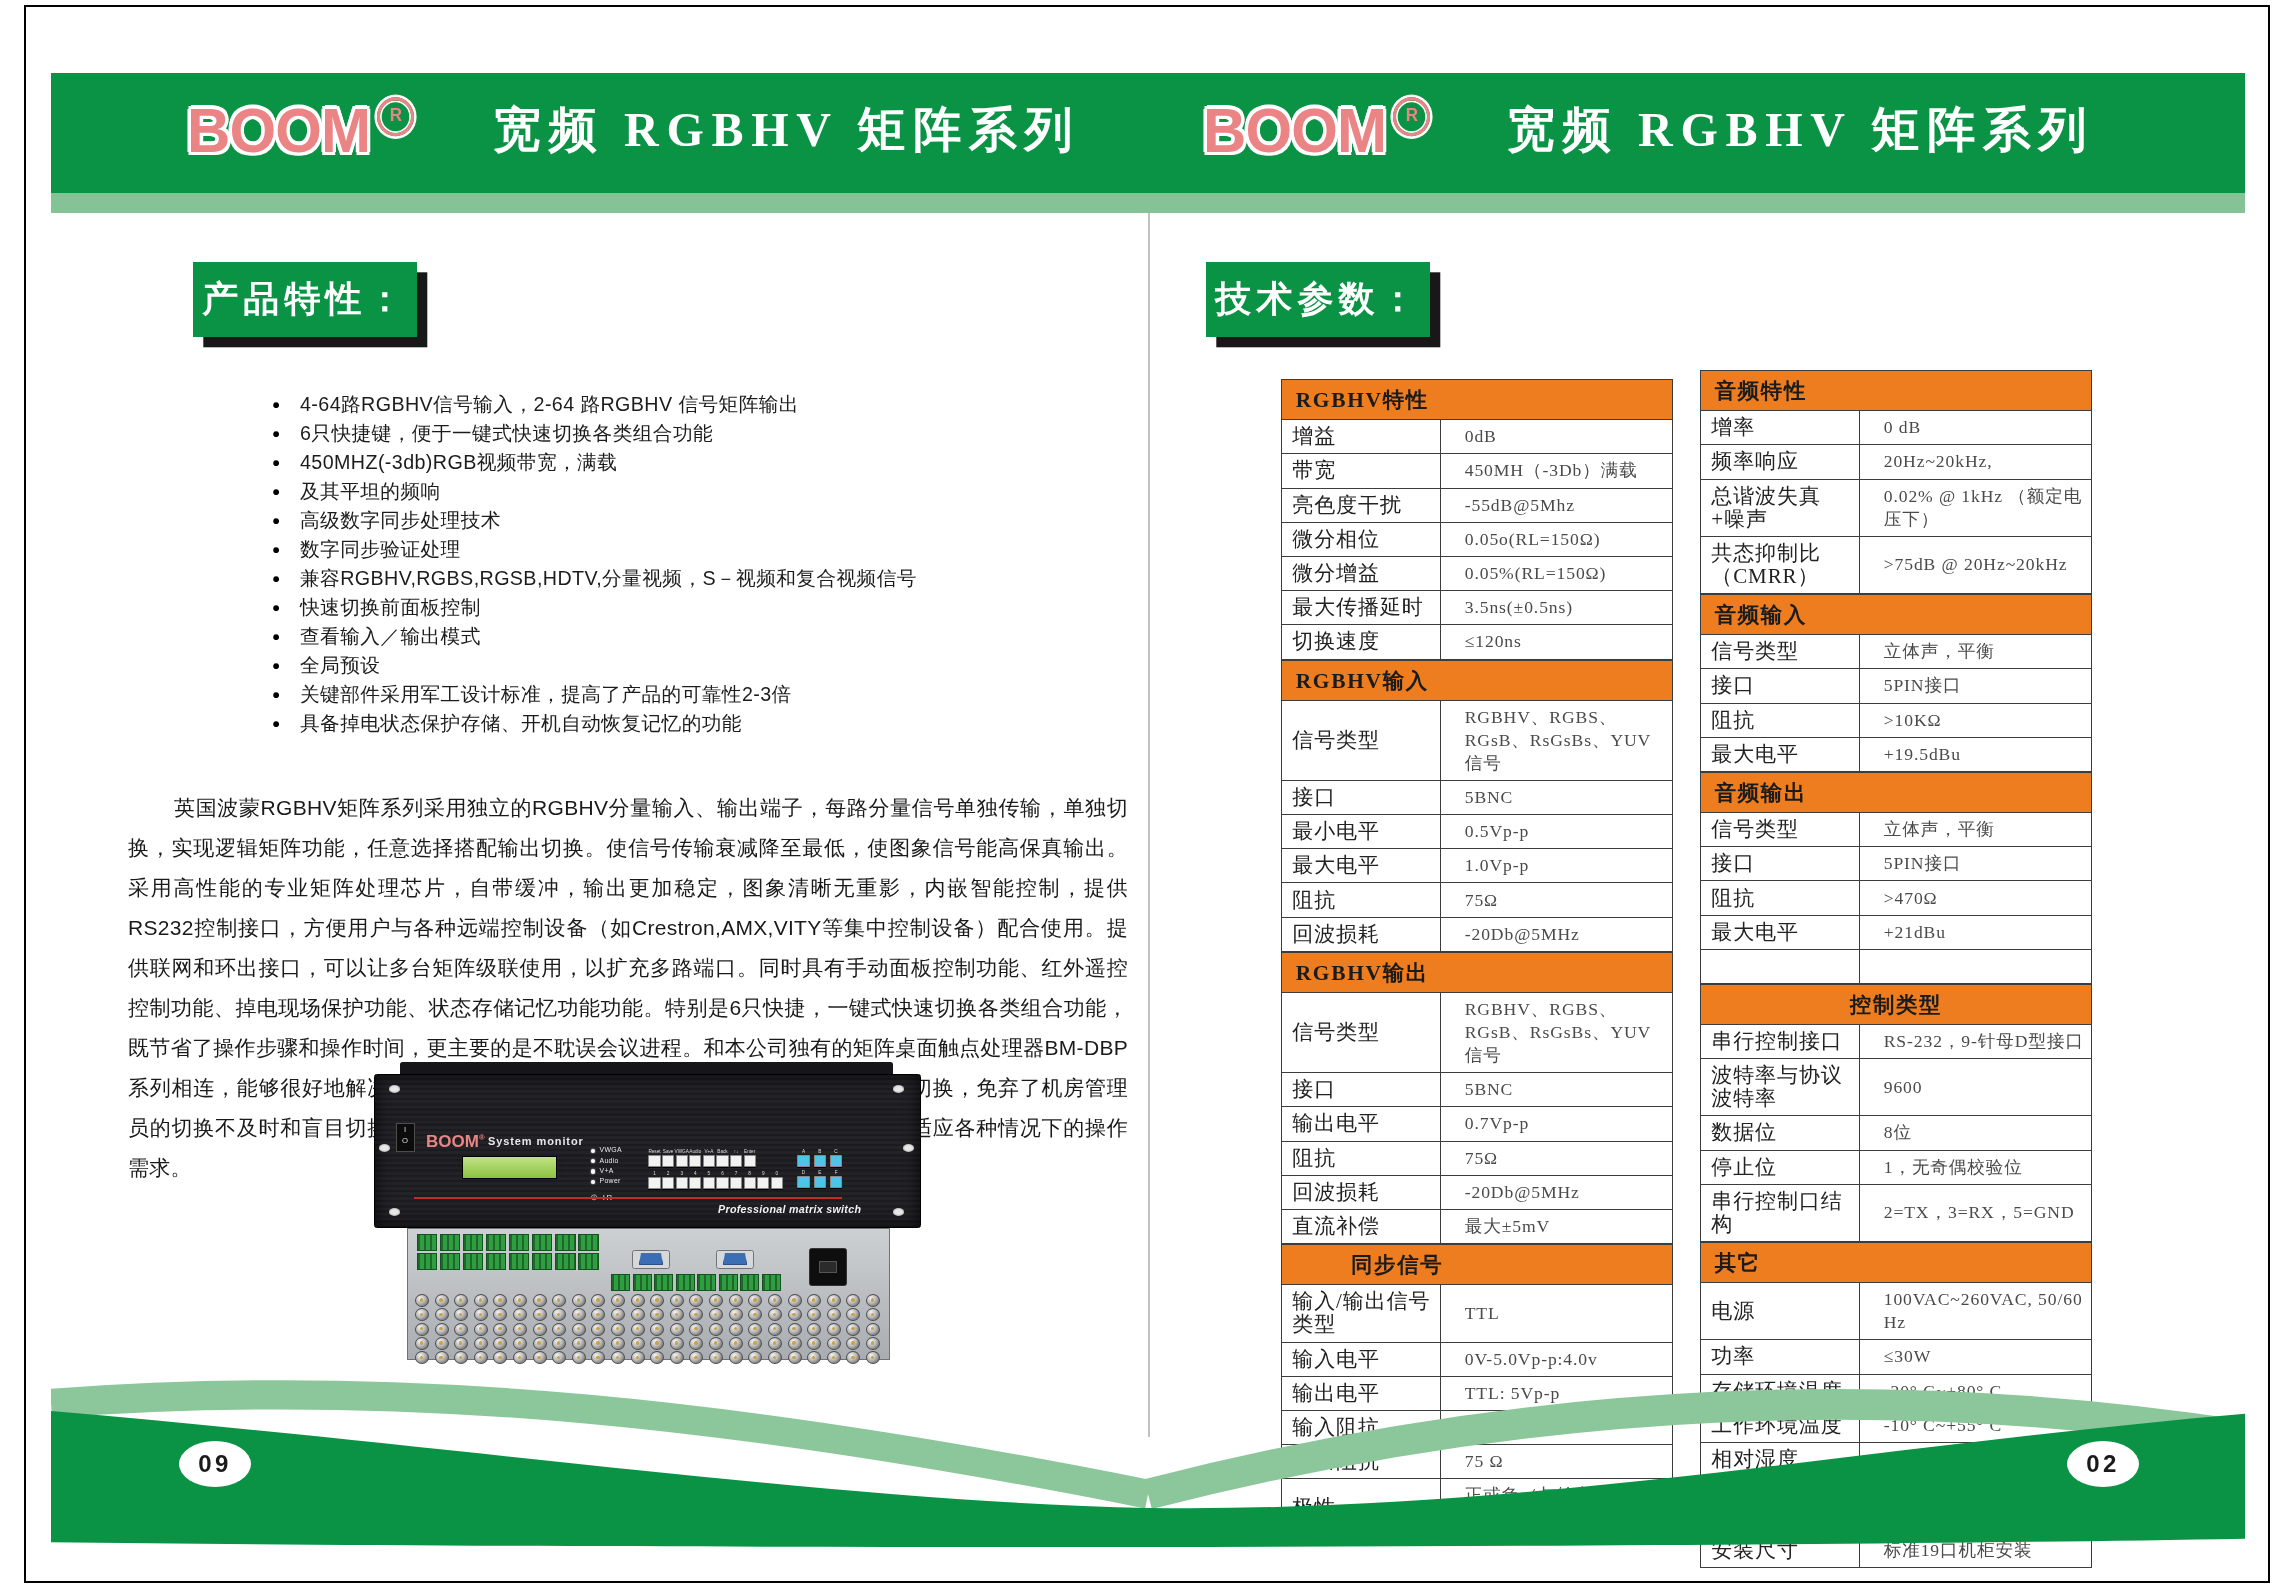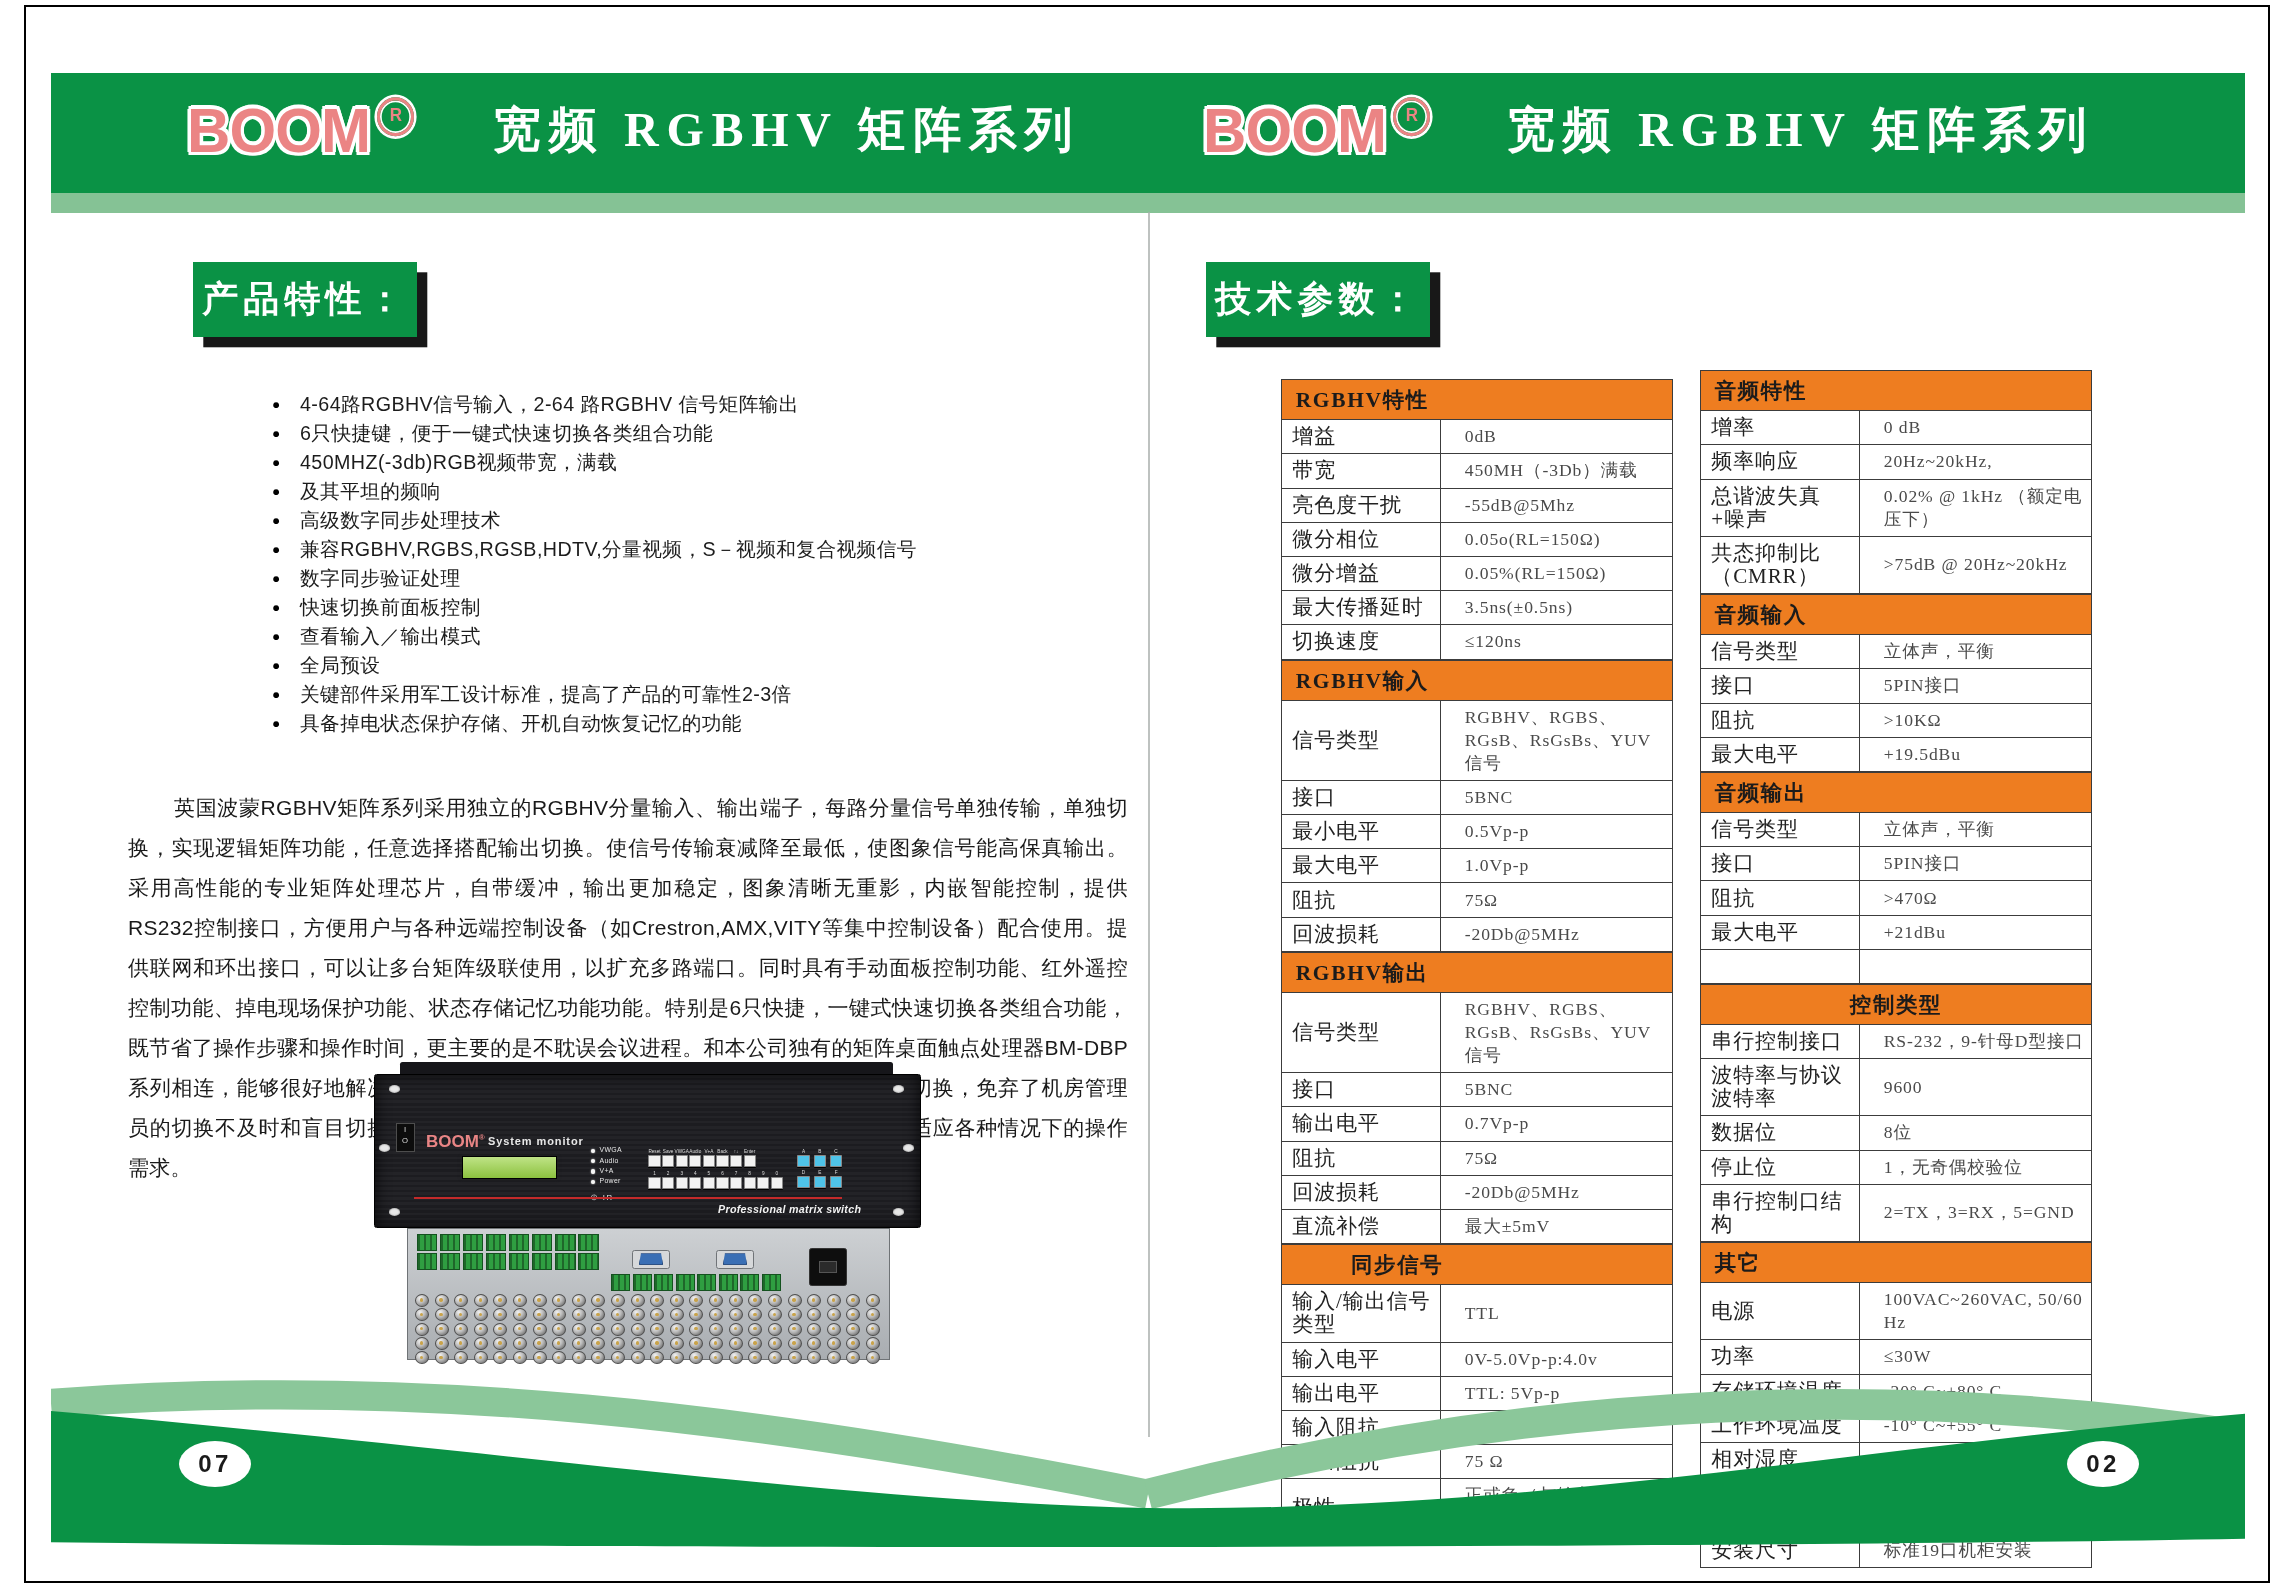--- a/index.html
+++ b/index.html
@@ -158,22 +158,22 @@
 <div class="abs" id="spine"></div>
 
 <div class="abs title-plate" style="left:193px;top:262px;">产品特性：</div>
 
 <ul class="abs" id="features">
     <li>4-64路RGBHV信号输入，2-64 路RGBHV 信号矩阵输出</li>
     <li>6只快捷键，便于一键式快速切换各类组合功能</li>
     <li>450MHZ(-3db)RGB视频带宽，满载</li>
     <li>及其平坦的频响</li>
     <li>高级数字同步处理技术</li>
+    <li>数字同步验证处理</li>
     <li>兼容RGBHV,RGBS,RGSB,HDTV,分量视频，S－视频和复合视频信号</li>
-    <li>数字同步验证处理</li>
     <li>快速切换前面板控制</li>
     <li>查看输入／输出模式</li>
     <li>全局预设</li>
     <li>关键部件采用军工设计标准，提高了产品的可靠性2-3倍</li>
     <li>具备掉电状态保护存储、开机自动恢复记忆的功能</li>
   </ul>
 
 <div class="abs" id="paragraph">英国波蒙RGBHV矩阵系列采用独立的RGBHV分量输入、输出端子，每路分量信号单独传输，单独切换，实现逻辑矩阵功能，任意选择搭配输出切换。使信号传输衰减降至最低，使图象信号能高保真输出。采用高性能的专业矩阵处理芯片，自带缓冲，输出更加稳定，图象清晰无重影，内嵌智能控制，提供RS232控制接口，方便用户与各种远端控制设备（如Crestron,AMX,VITY等集中控制设备）配合使用。提供联网和环出接口，可以让多台矩阵级联使用，以扩充多路端口。同时具有手动面板控制功能、红外遥控控制功能、掉电现场保护功能、状态存储记忆功能功能。特别是6只快捷，一键式快速切换各类组合功能，既节省了操作步骤和操作时间，更主要的是不耽误会议进程。和本公司独有的矩阵桌面触点处理器BM-DBP系列相连，能够很好地解决桌面触点切换功能，用于与会者对投影显示的自主桌面切换，免弃了机房管理员的切换不及时和盲目切换。还可和集中控制系统集成，组成多种切换控制方案，适应各种情况下的操作需求。</div>
 
 <div class="abs" id="chassis-top"></div>
@@ -693,15 +693,15 @@
       <div class="spec-value">标准19口机柜安装</div>
     </div>
   </div>
 
 <svg class="abs" id="wave" viewBox="0 0 2562 230" preserveAspectRatio="none">
   <path d="M0,46 C 420,14 820,60 1281,152" stroke="#8bc79a" stroke-width="34" fill="none"></path>
   <path d="M1281,152 C 1740,34 2160,22 2562,84" stroke="#8bc79a" stroke-width="36" fill="none"></path>
   <path d="M0,55 C 500,98 940,162 1281,168 C 1720,174 2120,96 2562,58 L2562,204 C 1900,216 620,216 0,208 Z" fill="#0a9245"></path>
 </svg>
 
-<div class="abs page-num" id="page-num-left">07</div>
+<div class="abs page-num" id="page-num-left">09</div>
 <div class="abs page-num" id="page-num-right">02</div>
 
 
 </body></html>

